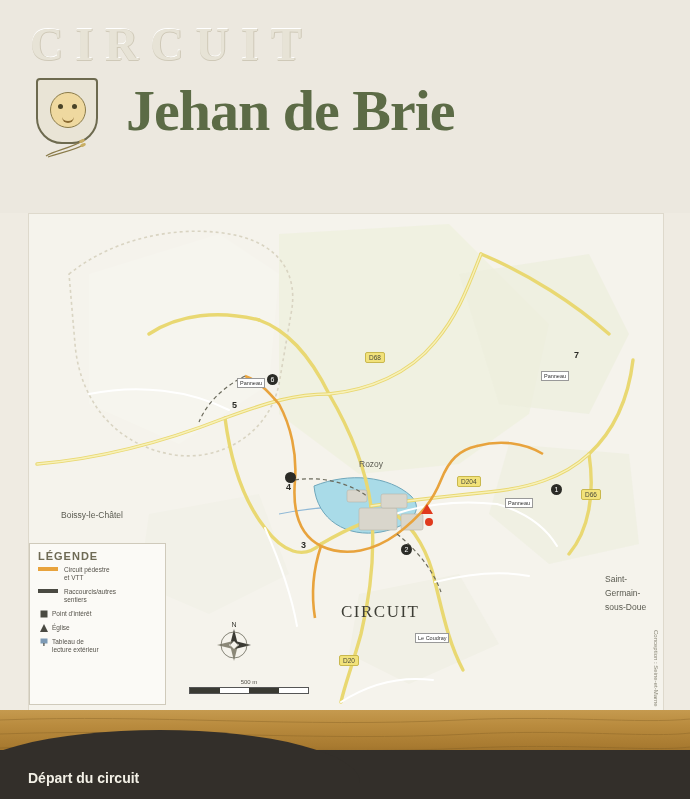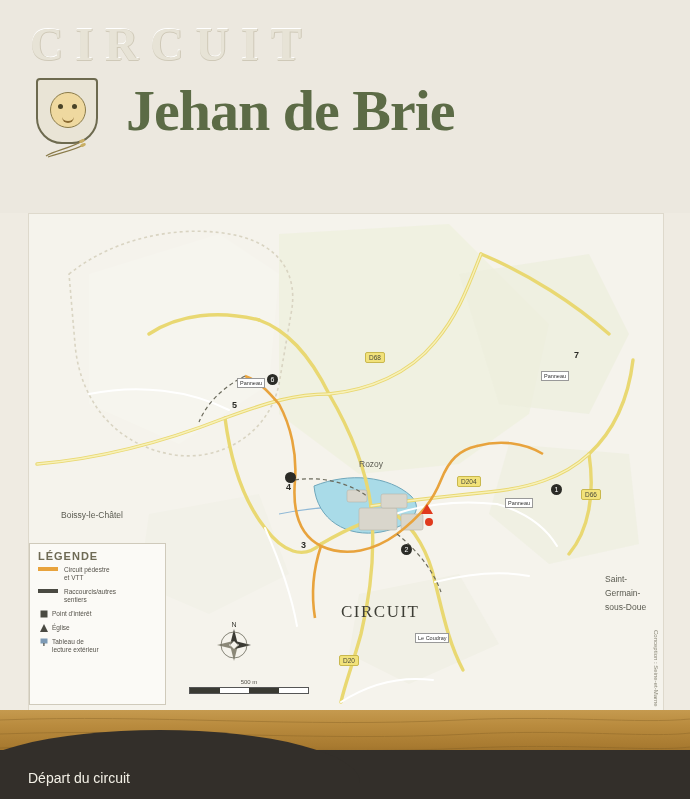--- a/index.html
+++ b/index.html
@@ -158,21 +158,21 @@
     background:linear-gradient(180deg,#c59a4f 0%,#b98b3e 30%,#a87a30 70%,#8d6425 100%);
   }
   .footer .woodgrain{position:absolute;left:0;top:0;width:690px;height:52px;opacity:.35;}
   .footer .dark{position:absolute;left:0;top:40px;width:690px;height:49px;background:#332f2a;}
   .footer .curve{
     position:absolute;left:-40px;top:20px;width:400px;height:90px;
     background:#332f2a;border-radius:60% 60% 0 0 / 70% 70% 0 0;
   }
   .depart{
     position:absolute;left:28px;top:770px;
-    color:#f3f0e6;font-size:14px;font-weight:normal;
+    color:#f3f0e6;font-size:14px;font-weight:bold;
     font-family:"Liberation Sans", sans-serif;
   }
 </style>
 </head>
 <body>
 
 <div class="header">
   <div class="circuit-word">CIRCUIT</div>
 
   <div class="crest">

